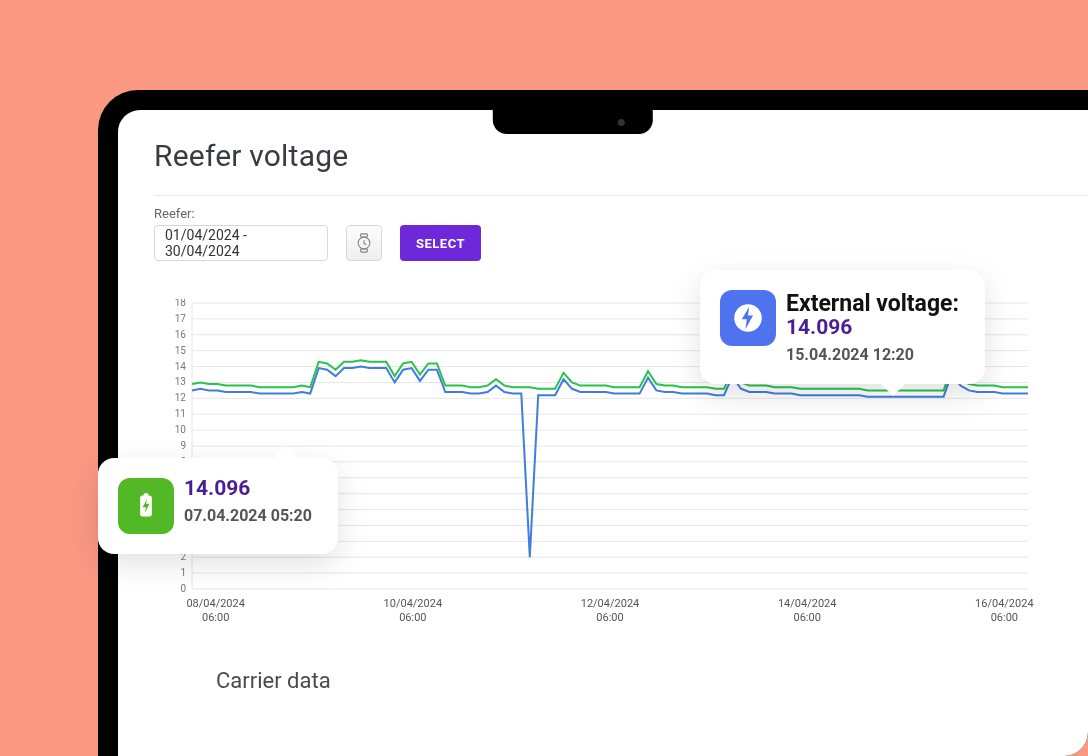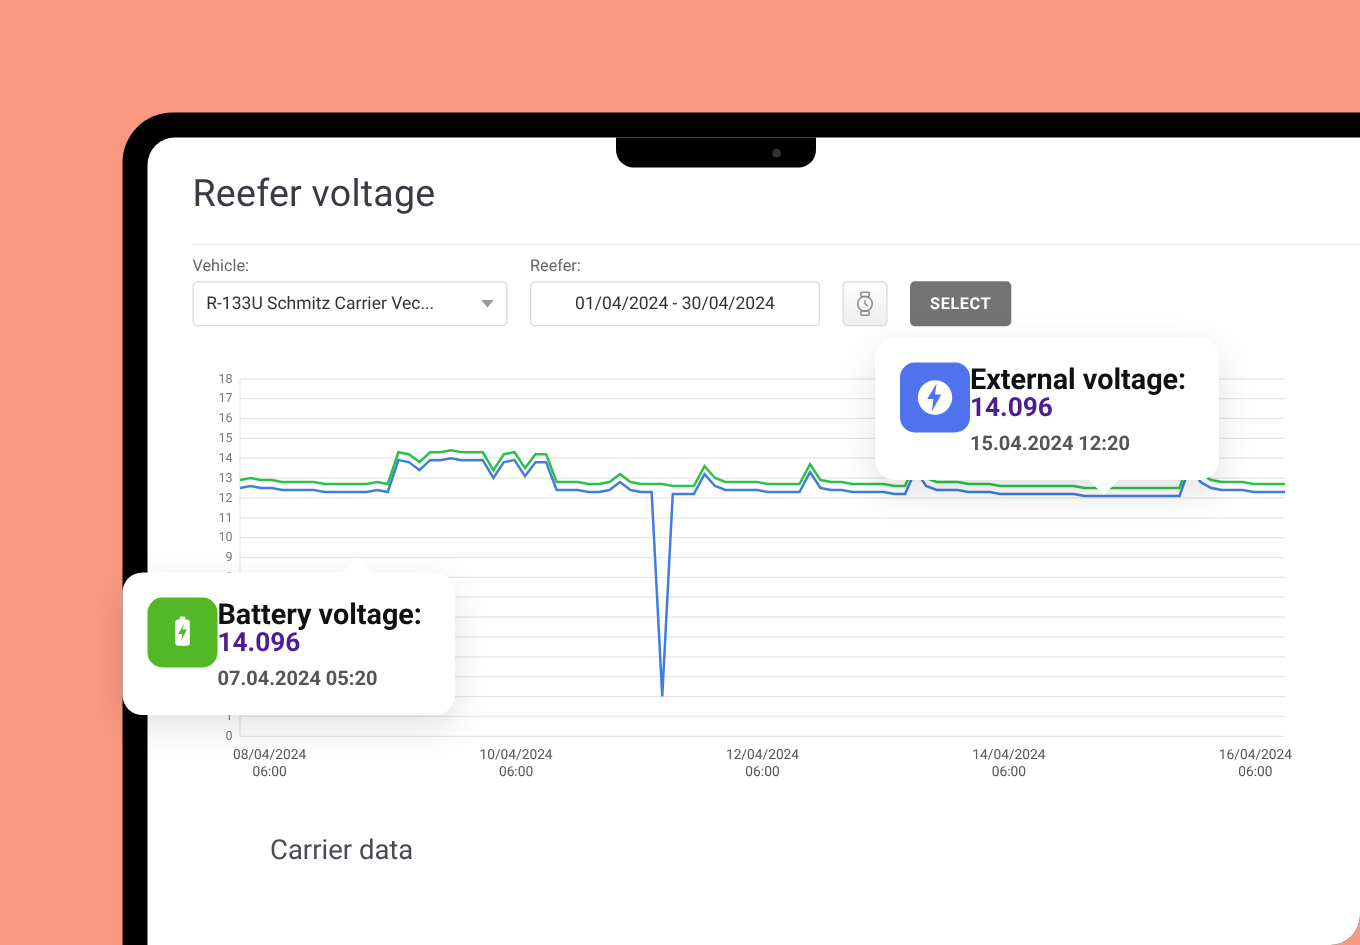--- a/index.html
+++ b/index.html
@@ -74,37 +74,37 @@
     border-radius: 4px;
     background: #fff;
     display: flex;
     align-items: center;
     padding: 0 10px;
     font-size: 14px;
     color: #333;
     position: relative;
   }
   .select-box { width: 252px; justify-content: space-between; }
-  .date-box { width: 232px; justify-content: center; }
+  .date-box { width: 174px; justify-content: center; }
   .chevron {
     width: 0; height: 0;
     border-left: 5px solid transparent;
     border-right: 5px solid transparent;
     border-top: 6px solid #999;
   }
   .watch-btn {
     width: 36px; height: 36px;
     border: 1px solid #d7d7d7;
     border-radius: 4px;
     background: linear-gradient(#fdfdfd,#eee);
     display: flex; align-items: center; justify-content: center;
   }
   .select-btn {
     height: 36px;
-    background: #737373;
+    background: #6d28d9;
     color: #fff;
     font-weight: 700;
     font-size: 13px;
     letter-spacing: 0.5px;
     border-radius: 4px;
     padding: 0 16px;
     display: flex; align-items: center;
   }
 
   
@@ -130,21 +130,21 @@
   }
 
   
   .card {
     position: absolute;
     background: #fff;
     border-radius: 16px;
     box-shadow: 0 10px 30px rgba(0,0,0,0.12);
     display: flex;
     align-items: flex-start;
-    gap: 0;
+    gap: 10px;
     padding: 20px 26px 20px 20px;
     z-index: 10;
   }
   .card .icon {
     width: 56px; height: 56px;
     border-radius: 12px;
     display: flex; align-items: center; justify-content: center;
     flex-shrink: 0;
   }
   .card .txt-line1 { font-size: 23px; font-weight: 700; color: #111; }
@@ -173,27 +173,20 @@
   }
 </style>
 </head>
 <body>
 
 <div class="device-frame">
   <div class="screen">
     <h1 class="page-title">Reefer voltage</h1>
 
     <div class="filters">
-      <div class="filter-group">
-        <span class="filter-label">Vehicle:</span>
-        <div class="select-box">
-          <span>R-133U  Schmitz Carrier Vec...</span>
-          <span class="chevron"></span>
-        </div>
-      </div>
       <div class="filter-group">
         <span class="filter-label">Reefer:</span>
         <div class="date-box">
           <span>01/04/2024 - 30/04/2024</span>
         </div>
       </div>
       <div class="watch-btn">
         <svg width="20" height="20" viewBox="0 0 24 24">
           <rect x="8" y="1" width="8" height="4" rx="1" fill="none" stroke="#888" stroke-width="1.4"></rect>
           <rect x="8" y="19" width="8" height="4" rx="1" fill="none" stroke="#888" stroke-width="1.4"></rect>
@@ -289,19 +282,18 @@
 
 <div class="card card-green" id="card-battery" style="left:98px; top:458px;">
   <div class="icon">
     <svg width="28" height="34" viewBox="0 0 24 24">
         <rect x="7" y="3" width="10" height="18" rx="2" fill="#fff"></rect>
         <rect x="10" y="1" width="4" height="3" rx="1" fill="#fff"></rect>
         <path d="M13 6 L9 13 h3 l-1 5 4-8 h-3 z" fill="#53b826"></path>
       </svg>
   </div>
   <div>
-    <div class="txt-line1">Battery voltage:</div>
     <div class="txt-line2">14.096</div>
     <div class="txt-meta">07.04.2024  05:20</div>
   </div>
 </div>
 
 <div class="subtitle">Carrier data</div>
 
 </body></html>

